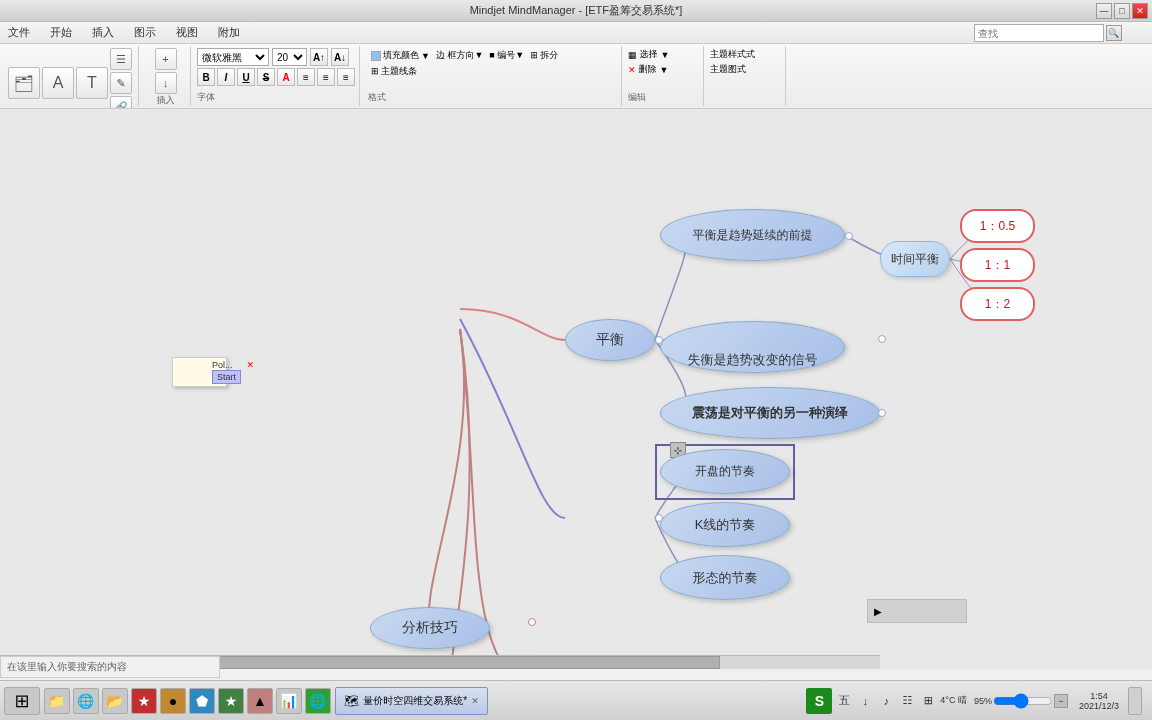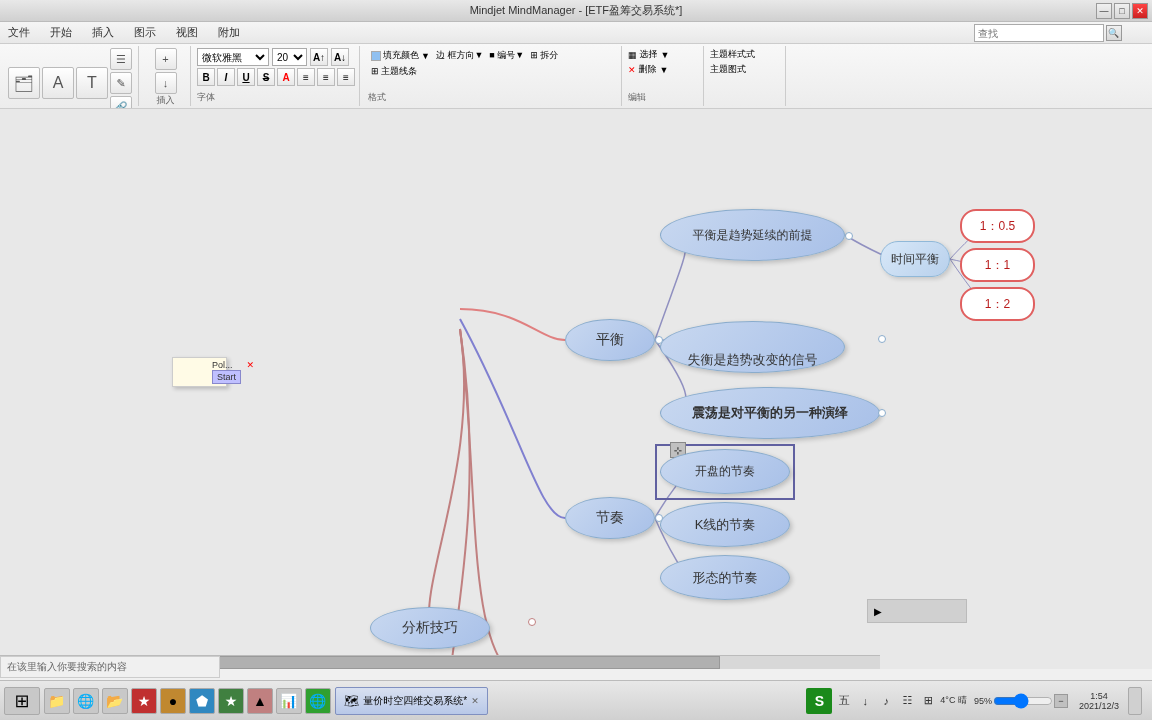--- a/index.html
+++ b/index.html
@@ -565,23 +565,20 @@
     </div>
 
     <div class="node ellipse-node node-ph2">
       <span style="font-size:13px;margin-top:26px;">失衡是趋势改变的信号</span>
     </div>
 
     <div class="node ellipse-node node-ph3">
       <span style="font-size:13px;">震荡是对平衡的另一种演绎</span>
     </div>
 
-    <div class="node ellipse-node node-jiezou">
-      <span>节奏</span>
-    </div>
 
     <div style="position:absolute; left:655px; top:335px; width:140px; height:56px; border:2px solid #6060a0; background:transparent;"></div>
 
     <div style="position:absolute; left:670px; top:333px; width:16px; height:16px; background:#c0c0c0; border:1px solid #888; display:flex; align-items:center; justify-content:center; font-size:10px; cursor:move;">⊹</div>
 
     <div class="node ellipse-node node-jz1">
       <span style="font-size:12px;">开盘的节奏</span>
     </div>
     <div class="node ellipse-node node-jz2">
       <span style="font-size:13px;">K线的节奏</span>

